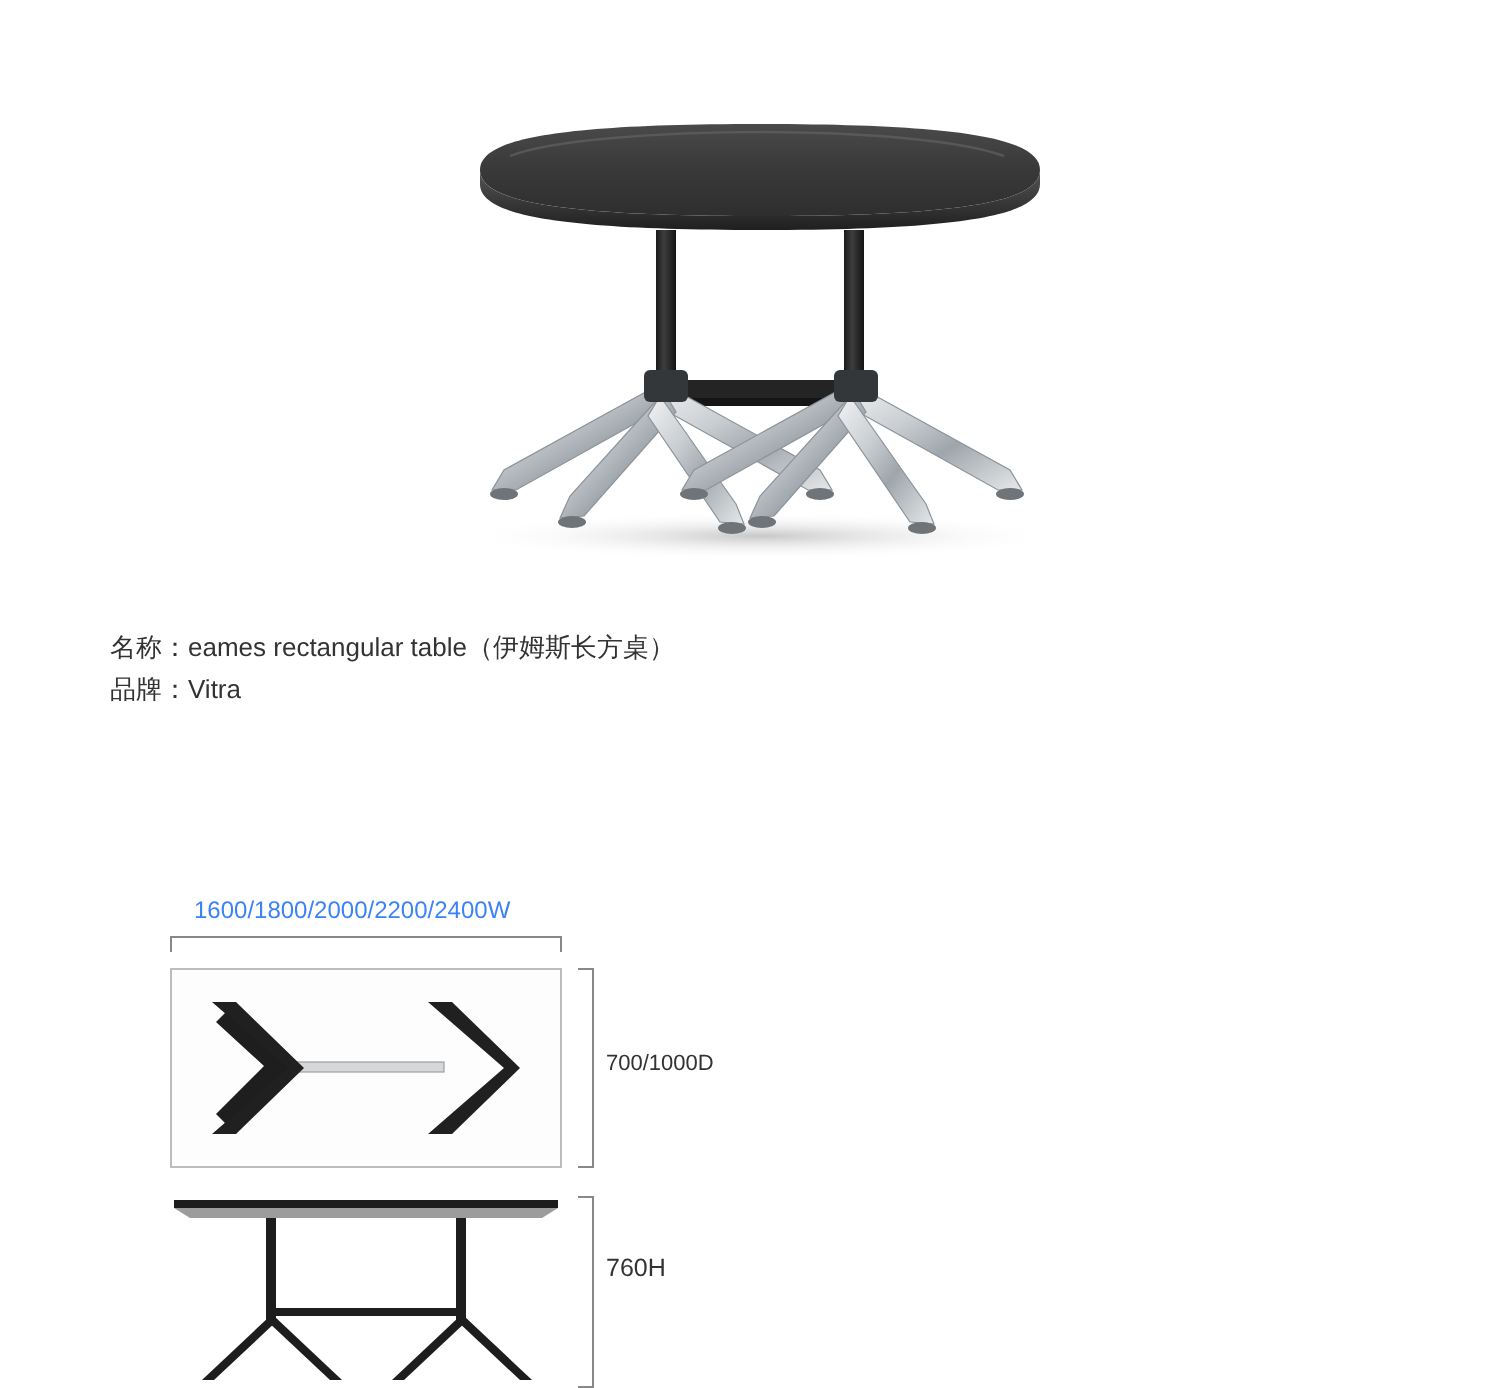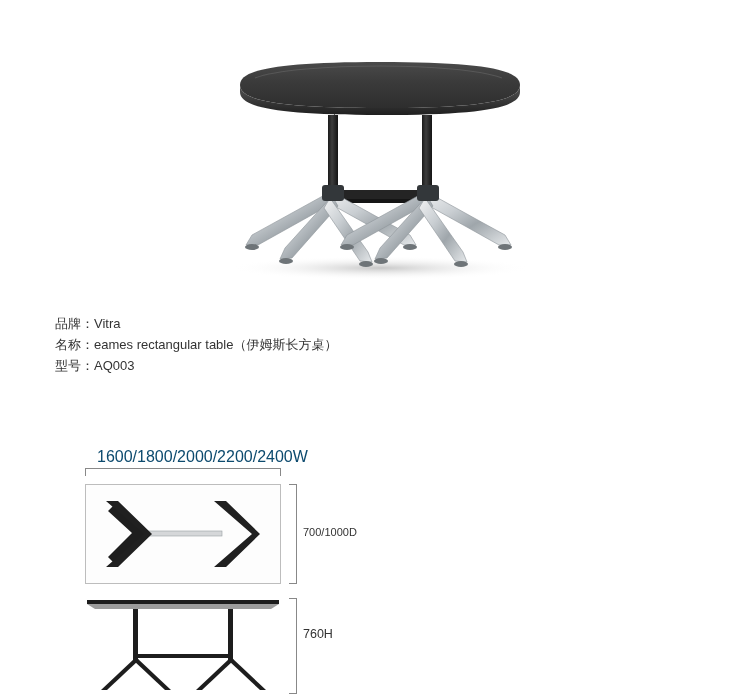--- a/index.html
+++ b/index.html
@@ -55,22 +55,22 @@
   #dim-top-block {
     position: absolute;
     left: 85px;
     top: 448px;
     width: 420px;
   }
   #dim-top-label {
     position: absolute;
     left: 12px;
     top: 0px;
-    font-size: 16px;
-    color: #0c4a6e;
+    font-size: 12px;
+    color: #3b82f6;
   }
   .top-bracket {
     position: absolute;
     left: 0px;
     top: 20px;
     width: 196px;
     height: 8px;
     border-left: 1px solid #888;
     border-right: 1px solid #888;
     border-top: 1px solid #888;
@@ -214,27 +214,24 @@
       <ellipse cx="167" cy="217" rx="7" ry="3" fill="#6e7478"></ellipse>
       <ellipse cx="325" cy="217" rx="7" ry="3" fill="#6e7478"></ellipse>
       <ellipse cx="201" cy="231" rx="7" ry="3" fill="#6e7478"></ellipse>
       <ellipse cx="281" cy="234" rx="7" ry="3" fill="#6e7478"></ellipse>
     </g>
   </svg>
 </div>
 
 <div id="spec-list">
   <div class="spec-row">
-    <span>品牌</span><span>：</span><span>Vitra</span>
-  </div>
-  <div class="spec-row">
     <span>名称</span><span>：</span><span>eames rectangular table（伊姆斯长方桌）</span>
   </div>
   <div class="spec-row">
-    <span>型号</span><span>：</span><span>AQ003</span>
+    <span>品牌</span><span>：</span><span>Vitra</span>
   </div>
 </div>
 
 <div id="dim-top-block">
   <div id="dim-top-label">1600/1800/2000/2200/2400W</div>
   <div class="top-bracket"></div>
 
   <div id="plan-box">
     <svg width="194" height="98" viewBox="0 0 194 98">
 

